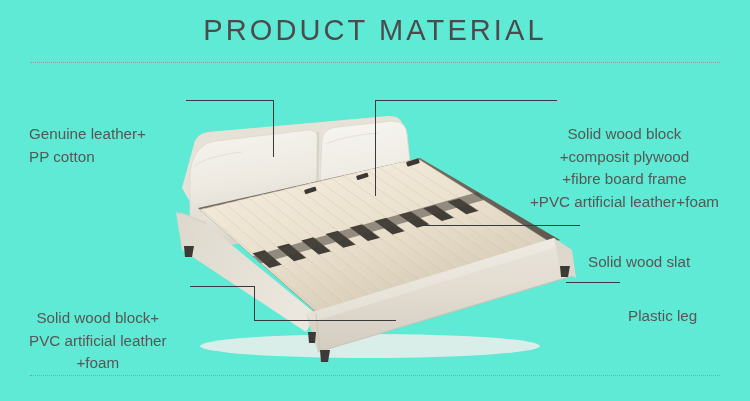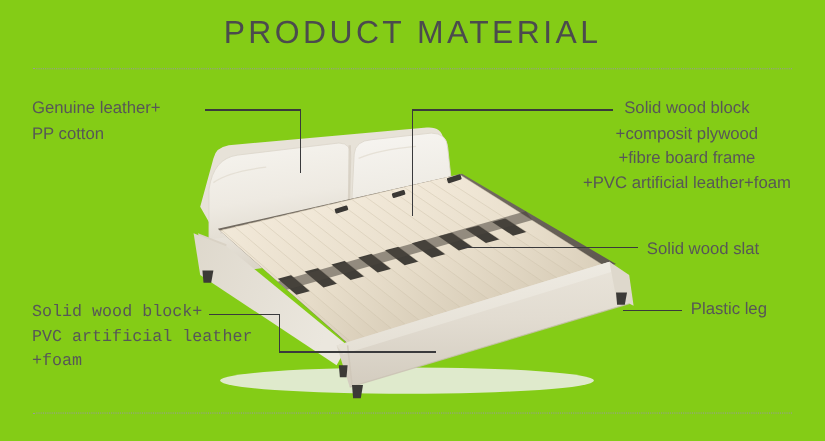--- a/index.html
+++ b/index.html
@@ -4,21 +4,21 @@
 <style>
   html, body {
     margin: 0;
     padding: 0;
     background: #ffffff;
   }
   #page {
     position: relative;
     width: 750px;
     height: 401px;
-    background: #84cc16;
+    background: #5eead4;
     font-family: "Liberation Sans", sans-serif;
     overflow: hidden;
   }
 
   
   #page-title {
     position: absolute;
     left: 0;
     top: 14px;
     width: 750px;
@@ -42,26 +42,27 @@
   #divider-bottom { top: 375px; }
 
   
   .callout {
     position: absolute;
     font-size: 15.2px;
     font-weight: 400;
     line-height: 22.5px;
     color: #575757;
     white-space: pre-line;
+    margin-top: 35px;
   }
   #callout-headboard { left: 29px;  top: 88px;  text-align: left; }
   #callout-frame     { right: 31px; top: 88px;  text-align: center; }
   #callout-slat      { left: 588px; top: 216px; text-align: center; }
   #callout-leg       { left: 628px; top: 270px; text-align: center; }
-  #callout-base      { left: 29px;  top: 272px; text-align: left; font-family: Liberation Mono, monospace; }
+  #callout-base      { left: 29px;  top: 272px; text-align: center; }
 
   
   #leader-lines {
     position: absolute;
     left: 0;
     top: 0;
     width: 750px;
     height: 401px;
     pointer-events: none;
   }

